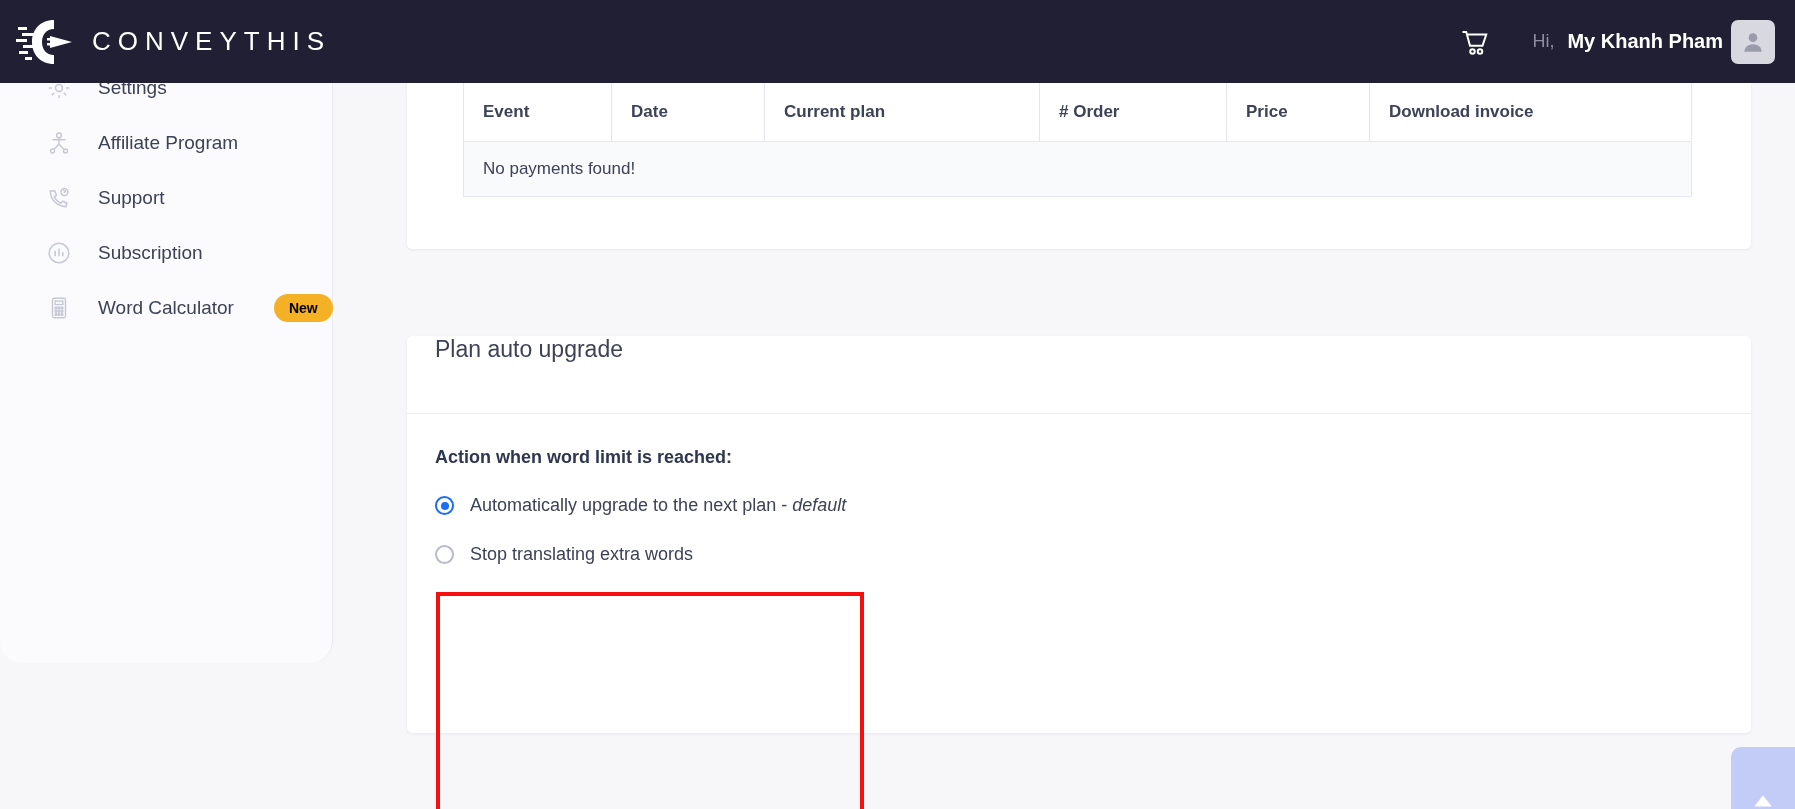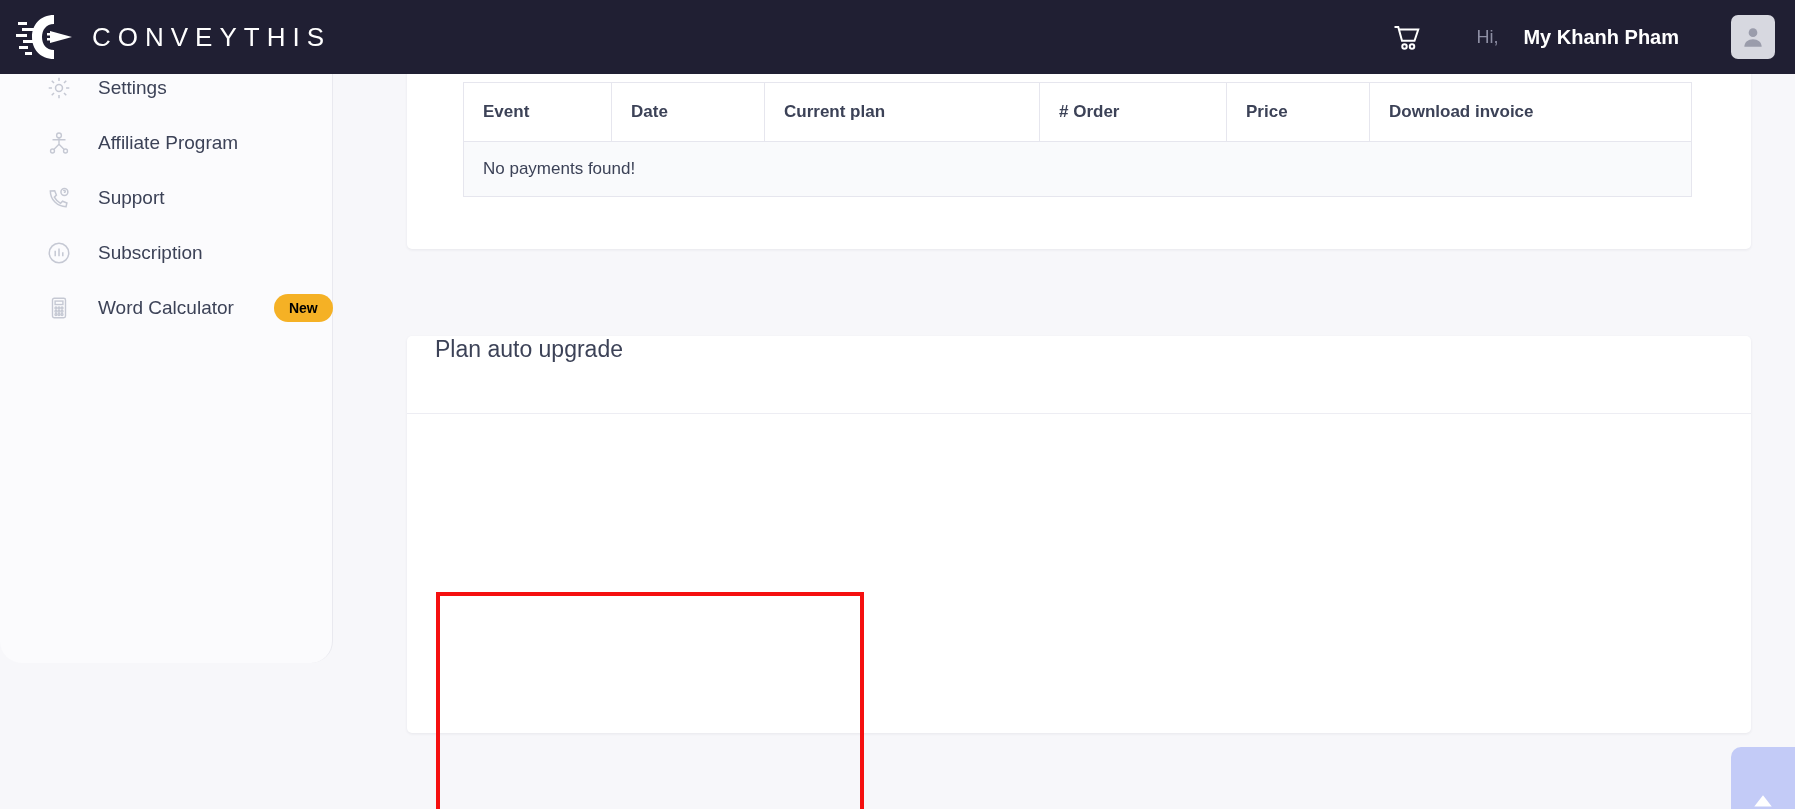--- a/index.html
+++ b/index.html
@@ -10,21 +10,21 @@
     overflow: hidden;
     background: #f7f7fa;
     font-family: "Liberation Sans", sans-serif;
   }
 
   
   .topbar {
     position: absolute;
     top: 0; left: 0;
     width: 1795px;
-    height: 74px;
+    height: 83px;
     background: #201f33;
     display: flex;
     align-items: center;
     z-index: 40;
   }
   .logo-wrap {
     display: flex;
     align-items: center;
     margin-left: 16px;
     gap: 14px;
@@ -33,34 +33,34 @@
   .logo-text {
     color: #ffffff;
     font-size: 26px;
     letter-spacing: 7px;
     font-weight: 400;
   }
   .topbar-right {
     margin-left: auto;
     display: flex;
     align-items: center;
-    gap: 16px;
+    gap: 4px;
     padding-right: 20px;
   }
   .cart-icon { width: 30px; height: 30px; margin-right: 38px; display:block; }
   .greet {
     color: #8d8ea3;
     font-size: 18px;
     margin-right: 9px;
   }
   .username {
     color: #ffffff;
     font-size: 20px;
     font-weight: 700;
-    margin-right: 36px;
+    margin-right: 4px;
     white-space: nowrap;
   }
   .avatar {
     width: 44px; height: 44px;
     background: #d7d8e0;
     border-radius: 7px;
     display: flex; align-items: center; justify-content: center;
   }
 
   
@@ -346,20 +346,33 @@
         </tr>
       </tbody>
     </table>
   </section>
 
   <section class="card card-upgrade">
     <div class="upgrade-head">
       <span class="t">Plan auto upgrade</span>
     </div>
 
+    <div class="upgrade-body">
+      <div class="q-label">Action when word limit is reached:</div>
+
+      <div class="radio-row">
+        <span class="radio on"></span>
+        <span class="radio-label"><span>Automatically upgrade to the next plan - </span><em>default</em></span>
+      </div>
+
+      <div class="radio-row">
+        <span class="radio"></span>
+        <span class="radio-label">Stop translating extra words</span>
+      </div>
+    </div>
 
     <div class="hl-box"></div>
 
   </section>
 
 </main>
 
 <div class="chat-widget">
   <svg width="34" height="30" viewBox="0 0 24 24" fill="#ffffff">
     <path d="M12 13 L19 22 L5 22 Z"></path>

